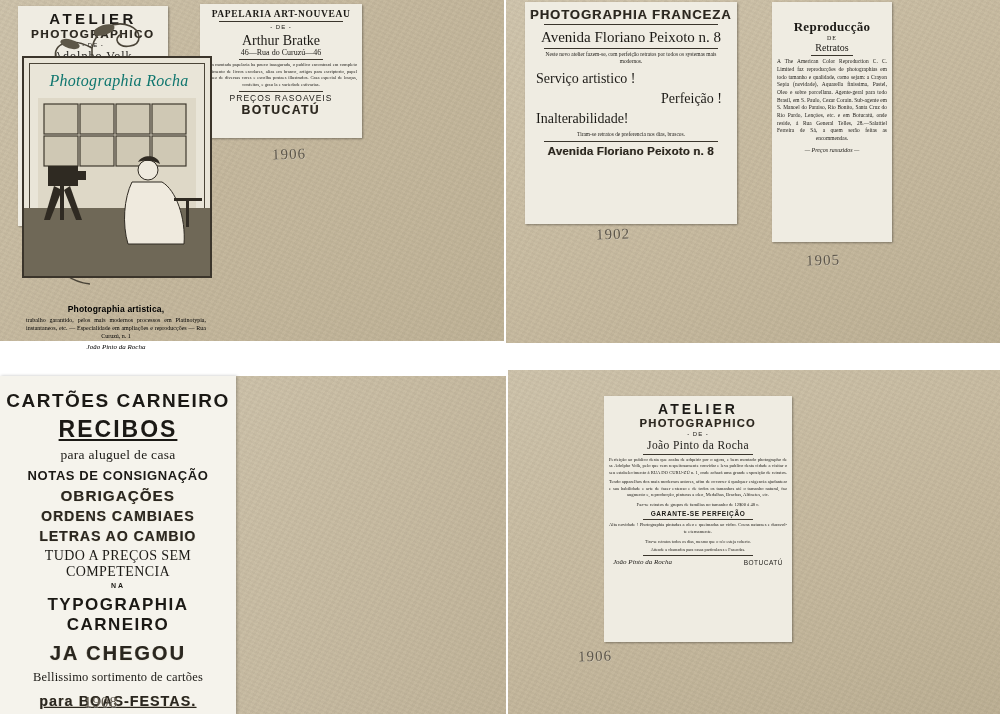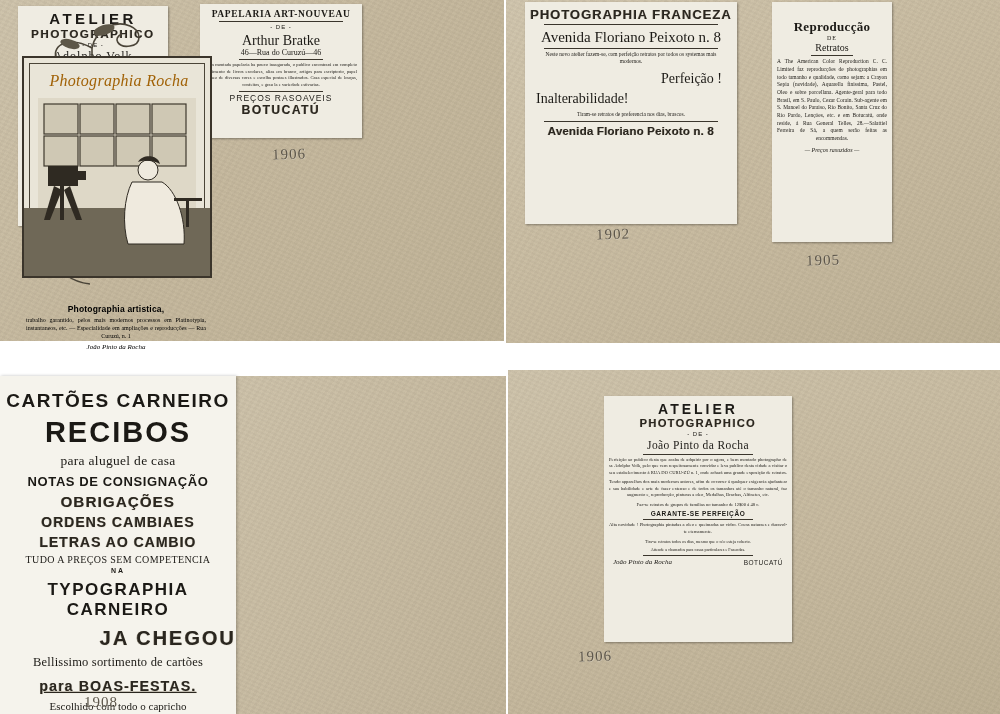--- a/index.html
+++ b/index.html
@@ -146,30 +146,30 @@
   #sheet-carneiro {
     left: 0px; top: 376px; width: 236px; height: 338px;
     background: #f5f3ec;
     box-shadow: 1px 0 3px rgba(0,0,0,0.25);
     overflow: hidden;
     text-align: center;
     color: #1b1915;
   }
   #sheet-carneiro .l { font-family: "Liberation Sans", sans-serif; font-weight: bold; }
   .ln1 { font-size: 19px; letter-spacing: 1.5px; margin: 14px 0 4px; }
-  .ln2 { font-size: 29px; letter-spacing: 2px; margin: 4px 0 3px; }
+  .ln2 { font-size: 23px; letter-spacing: 2px; margin: 4px 0 3px; text-decoration: underline; }
   .ln3 { font-size: 13.5px; letter-spacing: 0.3px; margin: 4px 0 4px; font-family:"Liberation Serif",serif; font-weight:normal;}
   .ln4 { font-size: 13px; letter-spacing: 0.6px; margin: 5px 0 3px; }
   .ln5 { font-size: 15px; letter-spacing: 1.2px; margin: 4px 0 3px; }
   .ln6 { font-size: 14px; letter-spacing: 1px; margin: 4px 0 3px; }
   .ln7 { font-size: 14px; letter-spacing: 1px; margin: 4px 0 4px; }
-  .ln8 { font-size: 10px; letter-spacing: 0.4px; margin: 4px 0 2px; font-family:"Liberation Serif",serif; font-weight: normal;}
+  .ln8 { font-size: 14px; letter-spacing: 0.4px; margin: 4px 0 2px; font-family:"Liberation Serif",serif; font-weight: normal;}
   .ln9 { font-size: 7px; letter-spacing: 2px; margin: 2px 0 3px; }
   .ln10 { font-size: 17px; letter-spacing: 1.5px; margin: 6px 0 5px; }
-  .ln11 { font-size: 20px; letter-spacing: 2px; margin: 7px 0 5px; text-align: right; }
+  .ln11 { font-size: 20px; letter-spacing: 2px; margin: 7px 0 5px; }
   .ln12 { font-size: 12.5px; letter-spacing: 0.2px; margin: 5px 0 2px; font-family:"Liberation Serif",serif; font-weight: normal;}
   .ln13 { font-size: 14px; letter-spacing: 1.2px; margin: 8px 0 5px; text-decoration: underline; }
   .ln14 { font-size: 11px; margin: 6px 0 4px; font-family:"Liberation Serif",serif; font-weight: normal;}
   
   #panel-rocha {
     left: 236px; top: 376px; width: 232px; height: 338px;
     background: #efece2;
     overflow: hidden;
   }
   #panel-rocha .frame {
@@ -182,21 +182,21 @@
     position: absolute;
     inset: 5px;
     border: 1px solid #4a4437;
   }
   #rocha-title {
     position: absolute;
     left: 44px; top: 72px;
     width: 150px;
     font-size: 16px;
     text-align: center;
-    color: #a16207;
+    color: #0f766e;
     font-family: "Liberation Serif", serif;
     letter-spacing: 0.3px;
     z-index: 5;
   }
   #rocha-caption {
     position: absolute;
     left: 26px; top: 284px; width: 180px;
     text-align: center;
     margin-top: 20px;
   }
@@ -268,20 +268,21 @@
   </div>
   <div class="year" style="left:272px; top:146px;">1906</div>
 
   <div class="clip" id="clip-franceza">
     <div class="inner">
       <div class="h1 t-outline">PHOTOGRAPHIA FRANCEZA</div>
       <hr class="rule">
       <div class="h2">Avenida Floriano Peixoto n. 8</div>
       <hr class="rule">
       <div class="note">Neste novo atelier fazem-se, com perfeição retratos por todos os systemas mais modernos.</div>
+      <div class="line">Serviço artistico !</div>
       <div class="line r">Perfeição !</div>
       <div class="line">Inalterabilidade!</div>
       <div class="note" style="margin-top:4px;">Tiram-se retratos de preferencia nos dias, brascos.</div>
       <hr class="rule">
       <div class="h3 t-outline">Avenida Floriano Peixoto n. 8</div>
     </div>
   </div>
   <div class="year" style="left:596px; top:226px;">1902</div>
 
   <div class="clip" id="clip-repro">

